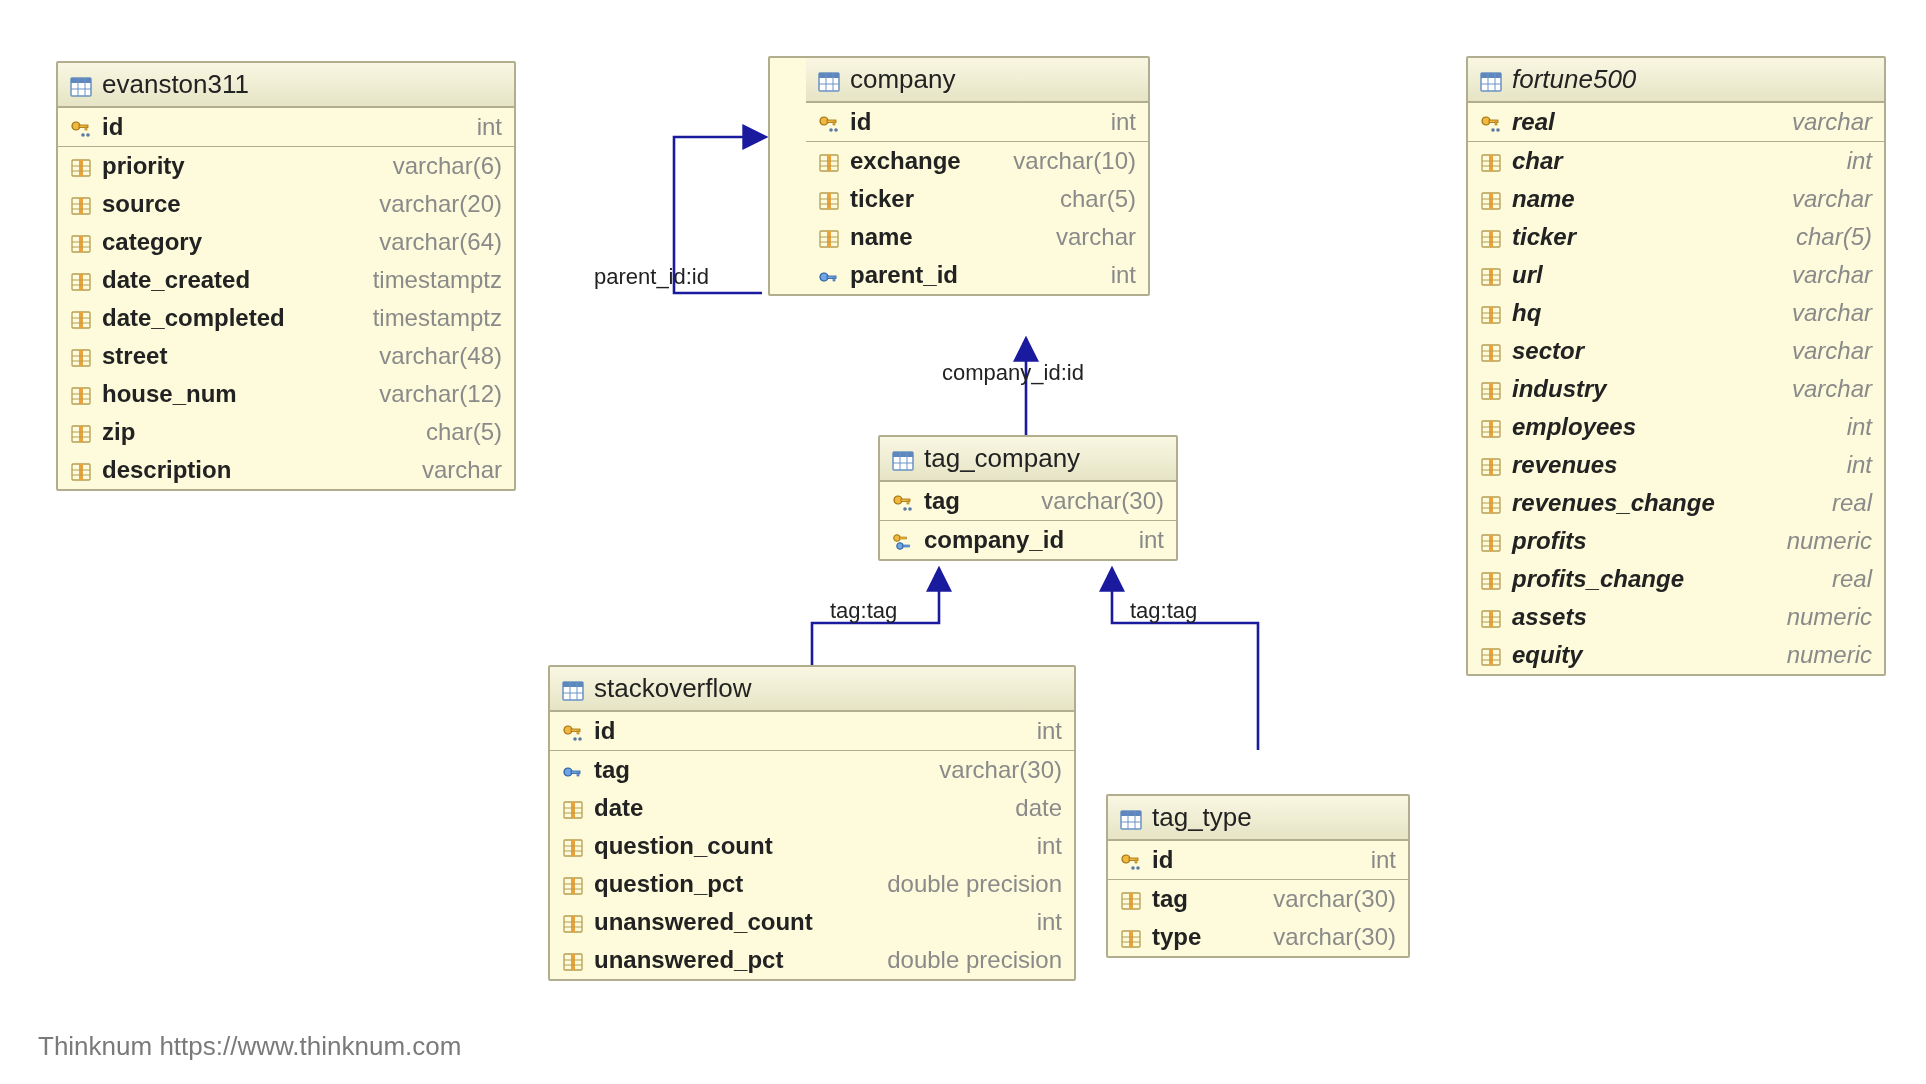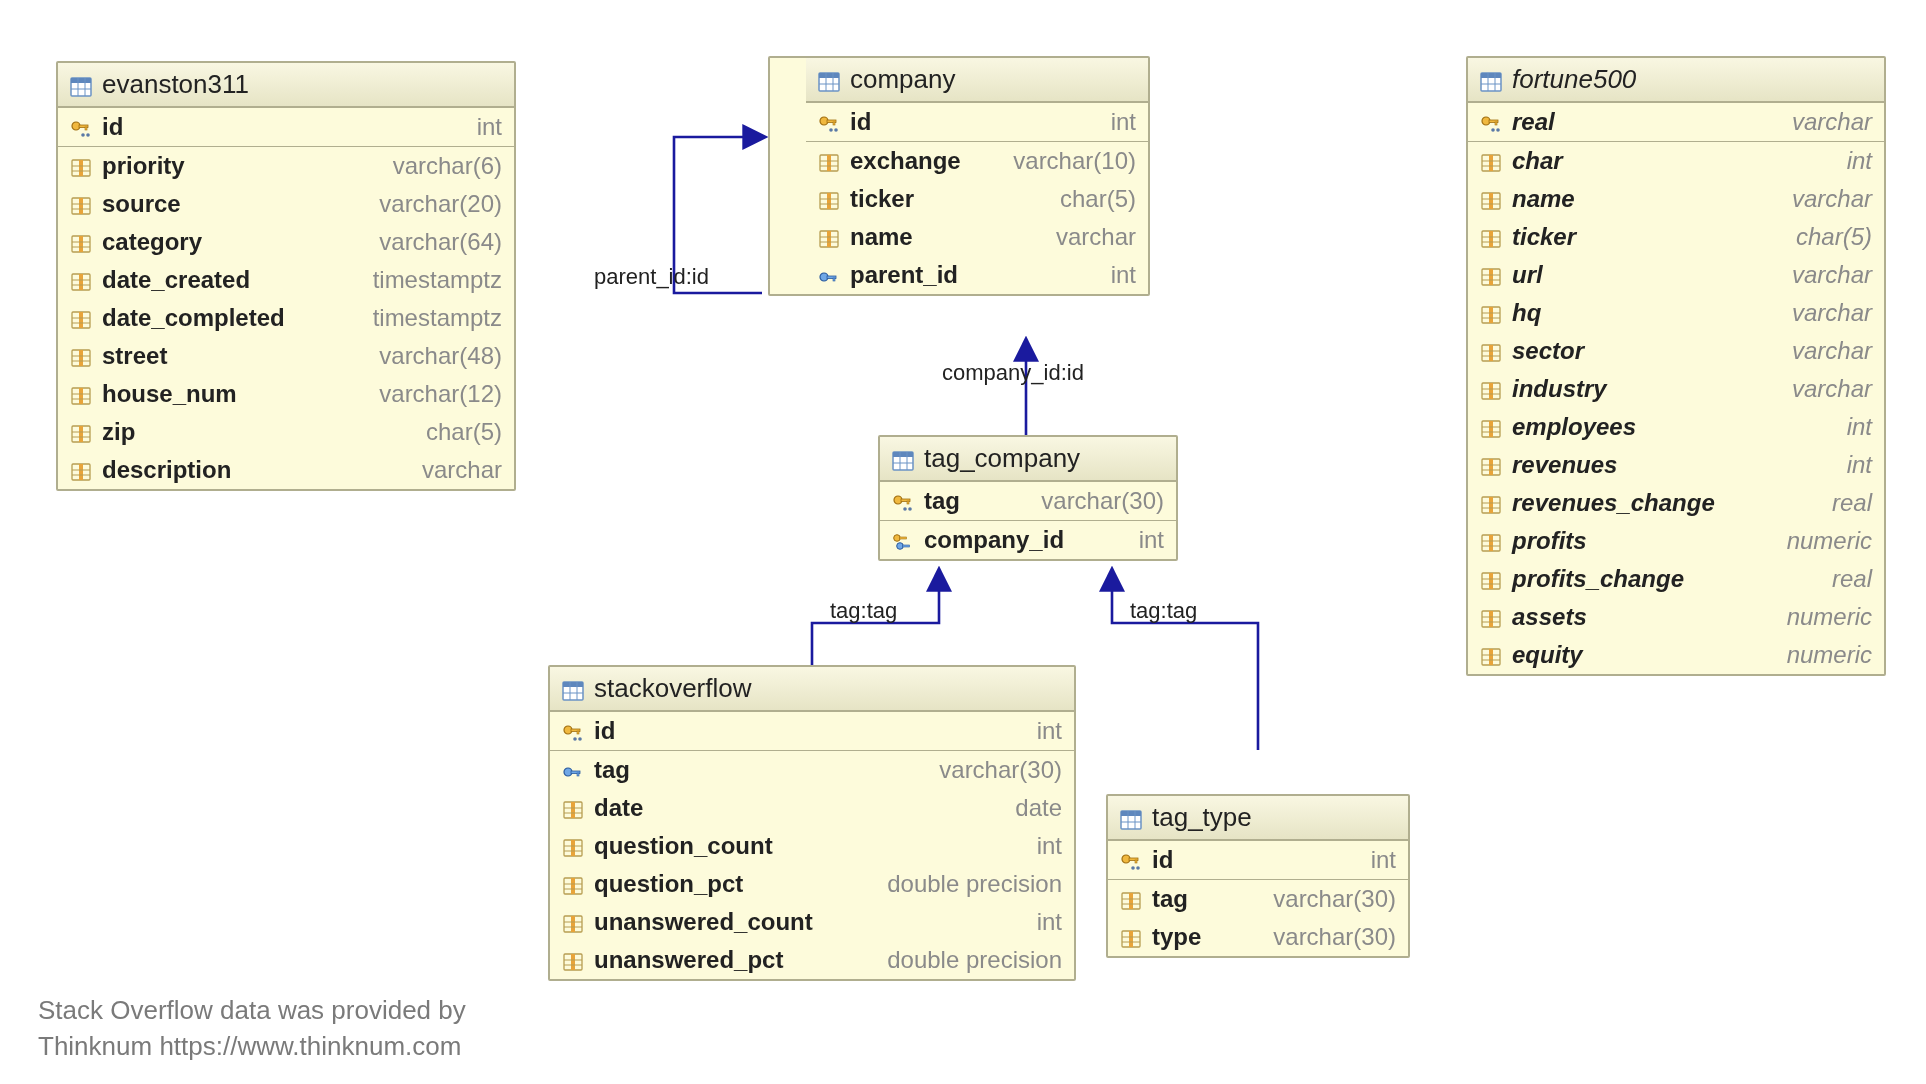--- a/index.html
+++ b/index.html
@@ -713,17 +713,17 @@
       <line x1="2" y1="13" x2="20" y2="13" stroke="#b79d52" stroke-width="1"></line>
     </svg></span>
             <span class="name">equity</span>
           </div>
           <span class="dtype">numeric</span>
         </div>
       </div>
   </div>
 
   <div class="footer-note">
-    <span>Stack Overflow data was provided by</span><br>
+    <br>
     <span>Thinknum https://www.thinknum.com</span>
   </div>
 
 </div>
 
 </body></html>

